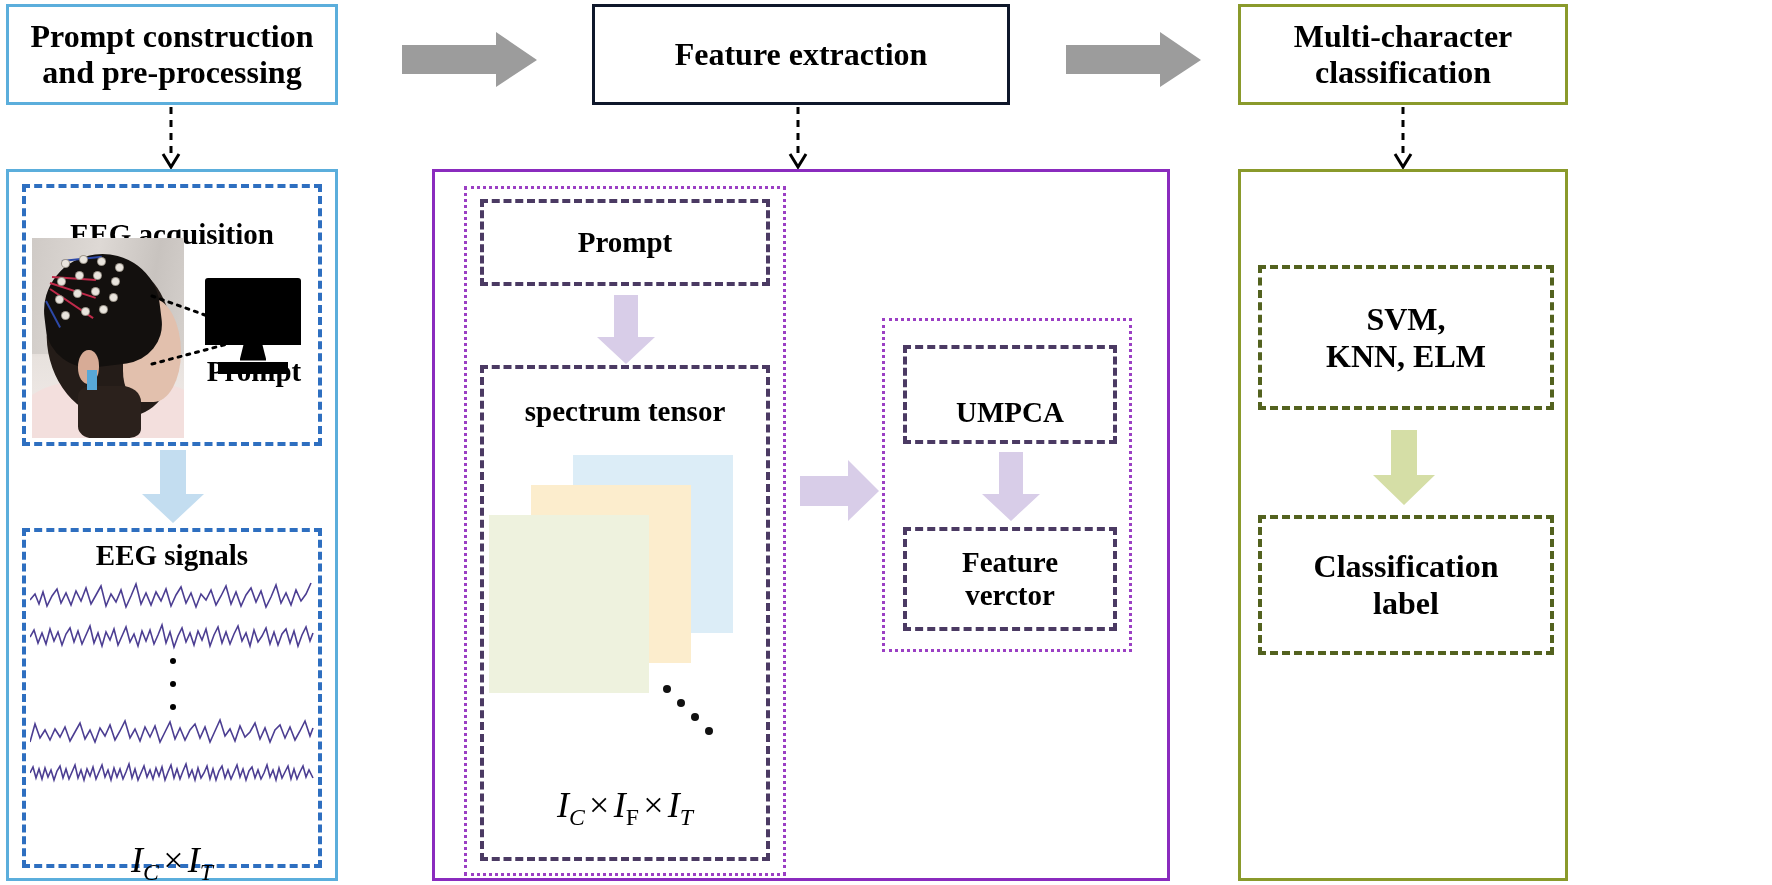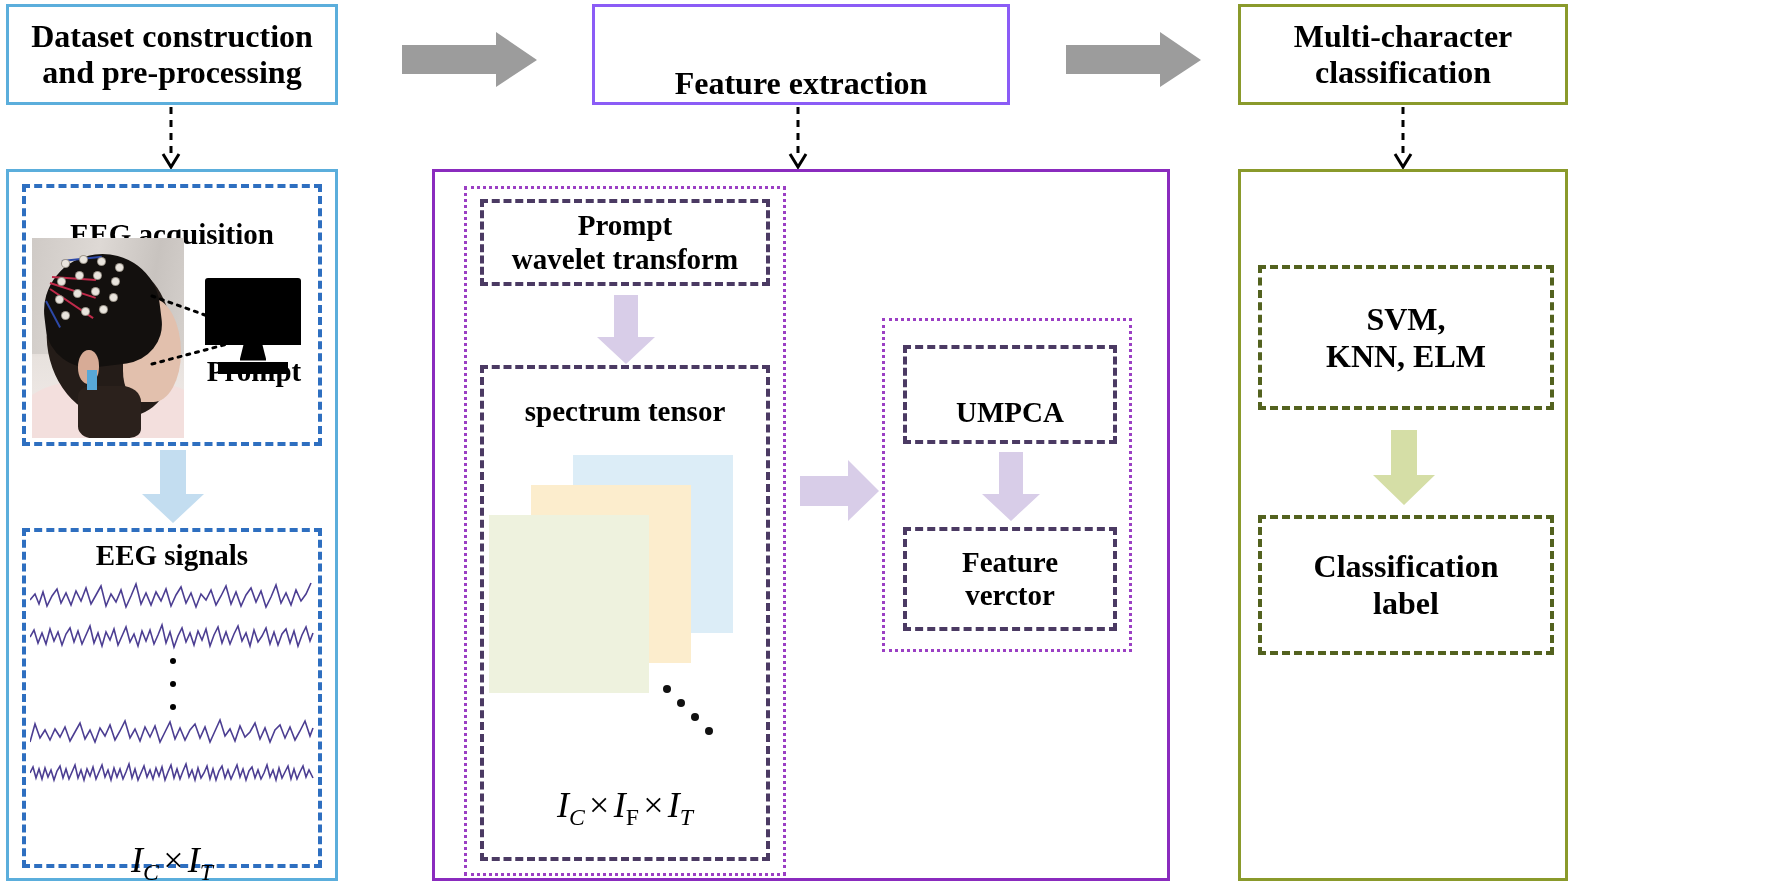--- a/index.html
+++ b/index.html
@@ -75,21 +75,21 @@
 
   
   .wave{position:absolute;}
   .wave svg{display:block;}
 </style>
 </head>
 <body>
 
 <div class="abs banner" style="left:6px;top:4px;width:332px;height:101px;border:3px solid #5BAEDC;font-size:32px;">
   <div>
-    <div>Dataset construction</div>
+    <div>Prompt construction</div>
     <div>and pre-processing</div>
   </div>
 </div>
 
 <div class="dashconn" style="left:156px;top:107px;width:30px;height:62px;">
   <svg width="30" height="62" viewBox="0 0 30 62">
     <line x1="15" y1="0" x2="15" y2="48" stroke="#000" stroke-width="3" stroke-dasharray="7,6"></line>
     <path d="M7,47 L15,60 L23,47" fill="none" stroke="#000" stroke-width="3"></path>
   </svg>
 </div>
@@ -188,40 +188,39 @@
     <span>I</span><sub>C</sub><span class="times">×</span><span>I</span><sub>T</sub>
   </span>
 </div>
 
 <div class="blockarrow" style="left:402px;top:32px;width:136px;height:56px;">
   <svg width="136" height="56" viewBox="0 0 136 56">
     <path d="M0,13 H94 V0 L135,28 L94,55 V42 H0 Z" fill="#9C9C9C"></path>
   </svg>
 </div>
 
-<div class="abs banner" style="left:592px;top:4px;width:418px;height:101px;border:3px solid #8b5cf6;font-size:32px;align-items:flex-end;">
+<div class="abs banner" style="left:592px;top:4px;width:418px;height:101px;border:3px solid #0f172a;font-size:32px;">
   <span>Feature extraction</span>
 </div>
 
 <div class="dashconn" style="left:783px;top:107px;width:30px;height:62px;">
   <svg width="30" height="62" viewBox="0 0 30 62">
     <line x1="15" y1="0" x2="15" y2="48" stroke="#000" stroke-width="3" stroke-dasharray="7,6"></line>
     <path d="M7,47 L15,60 L23,47" fill="none" stroke="#000" stroke-width="3"></path>
   </svg>
 </div>
 
 <div class="abs" style="left:432px;top:169px;width:738px;height:712px;border:3px solid #8A2BBE;"></div>
 
 <div class="abs" style="left:464px;top:186px;width:322px;height:690px;border:3px dotted #9B3FC4;"></div>
 
 <div class="abs" style="left:480px;top:199px;width:290px;height:87px;border:4px dashed #4B3A63;"></div>
 <div class="abs ctr" style="left:480px;top:199px;width:290px;height:87px;font-size:29px;">
   <div>
     <div>Prompt</div>
-    <div>wavelet transform</div>
   </div>
 </div>
 
 <div class="blockarrow" style="left:595px;top:295px;width:62px;height:70px;">
   <svg width="62" height="70" viewBox="0 0 62 70">
     <path d="M19,0 H43 V42 H60 L31,69 L2,42 H19 Z" fill="#D8CDE8"></path>
   </svg>
 </div>
 
 <div class="abs" style="left:480px;top:365px;width:290px;height:496px;border:4px dashed #4B3A63;"></div>

